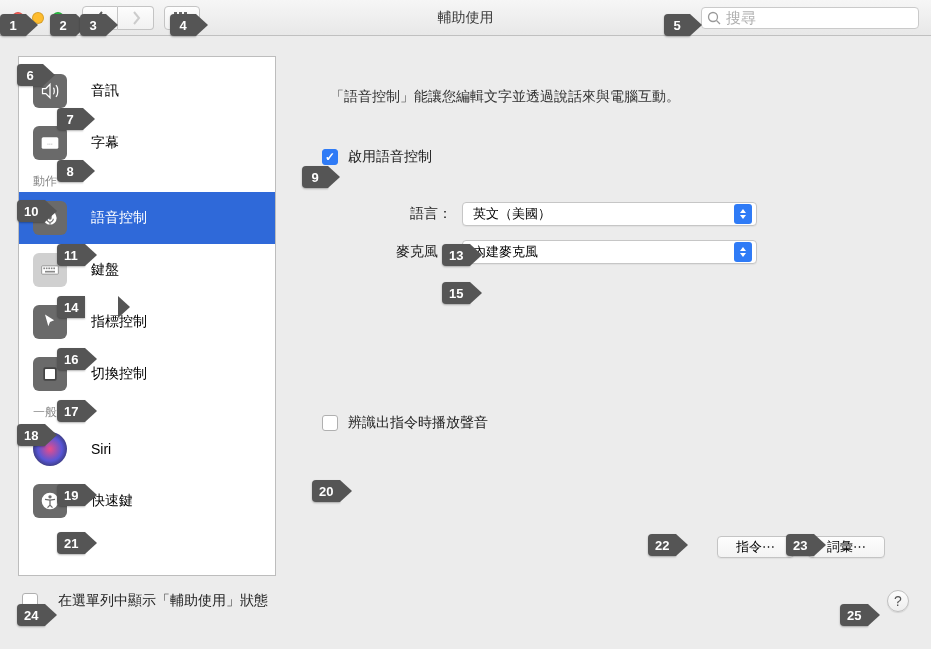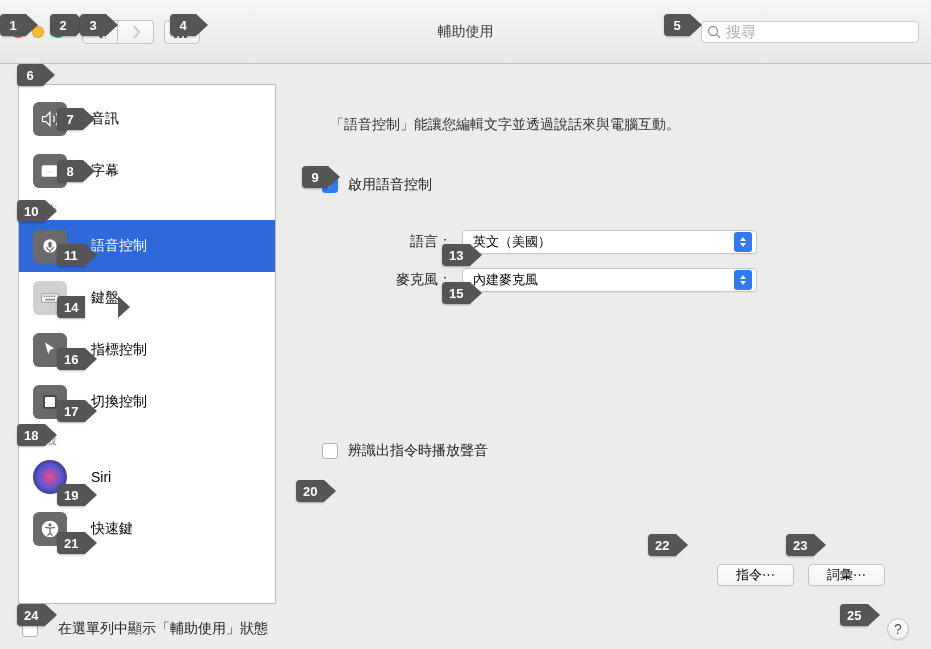--- a/index.html
+++ b/index.html
@@ -1,18 +1,18 @@
 <!DOCTYPE html>
 <html><head>
   <meta charset="utf-8">
   <style>
     * { box-sizing: border-box; margin: 0; padding: 0; }
     body { font-family: -apple-system, "Helvetica Neue", Arial, sans-serif; font-size: 13px; background: #ececec; width: 931px; height: 649px; overflow: hidden; }
     
-    .titlebar { height: 64px; background: linear-gradient(#f6f6f6, #e8e8e8); border-bottom: 1px solid #c0c0c0; display: flex; align-items: center; padding: 0 12px; position: relative; }
+    .titlebar { height: 36px; background: linear-gradient(#f6f6f6, #e8e8e8); border-bottom: 1px solid #c0c0c0; display: flex; align-items: center; padding: 0 12px; position: relative; }
     .traffic-lights { display: flex; gap: 8px; }
     .traffic-light { width: 12px; height: 12px; border-radius: 50%; border: 0.5px solid rgba(0,0,0,0.15); }
     .tl-red { background: #ff5f57; }
     .tl-yellow { background: #febc2e; }
     .tl-green { background: #28c840; }
     
     .nav-group { display: flex; margin-left: 18px; }
     .nav-btn { width: 36px; height: 24px; background: linear-gradient(#fdfdfd,#f1f1f1); border: 1px solid #c4c4c4; display: flex; align-items: center; justify-content: center; color: #555; }
     .nav-btn.back { border-radius: 4px 0 0 4px; }
     .nav-btn.fwd { border-radius: 0 4px 4px 0; border-left: none; color: #bbb; }
@@ -306,21 +306,21 @@
       <div class="callout-arrow"></div>
     </div>
     <div class="callout" style="left: 17px; top: 424px;">
       <div class="callout-badge">18</div>
       <div class="callout-arrow"></div>
     </div>
     <div class="callout" style="left: 57px; top: 484px;">
       <div class="callout-badge">19</div>
       <div class="callout-arrow"></div>
     </div>
-    <div class="callout" style="left: 296px; top: 480px;">
+    <div class="callout" style="left: 312px; top: 480px;">
       <div class="callout-badge">20</div>
       <div class="callout-arrow"></div>
     </div>
     <div class="callout" style="left: 57px; top: 532px;">
       <div class="callout-badge">21</div>
       <div class="callout-arrow"></div>
     </div>
     <div class="callout" style="left: 648px; top: 534px;">
       <div class="callout-badge">22</div>
       <div class="callout-arrow"></div>

